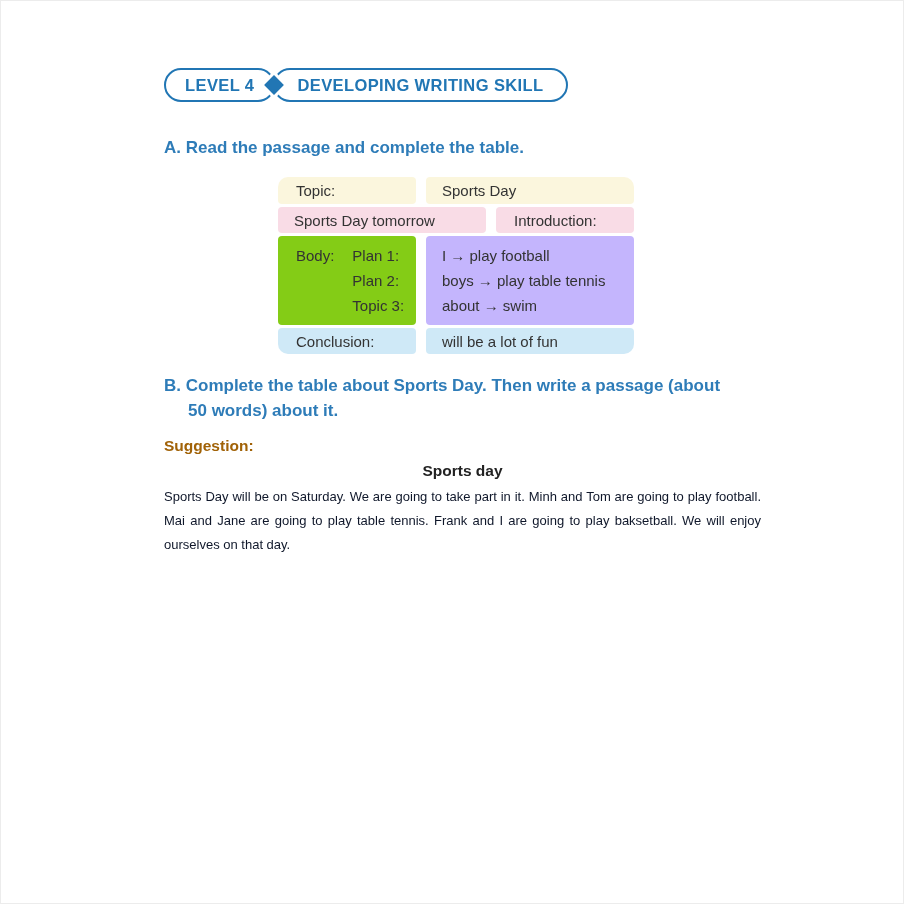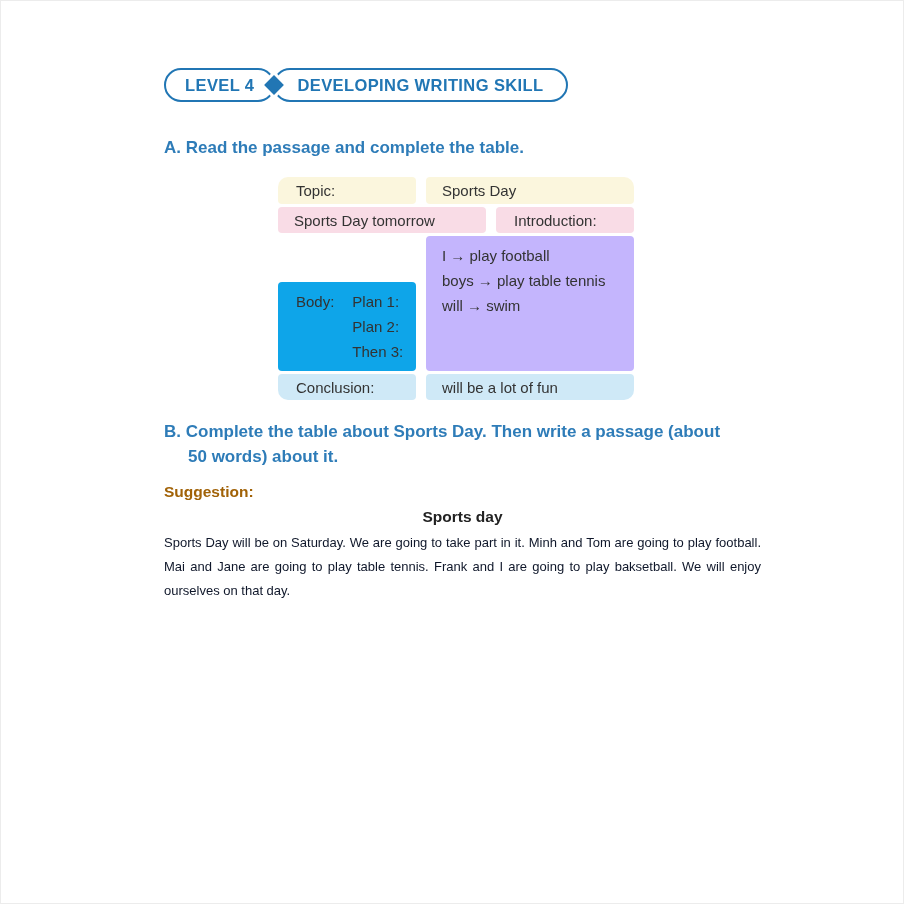--- a/index.html
+++ b/index.html
@@ -149,33 +149,33 @@
       <div class="t-row simple">
         <div class="cell right" style="background-color: rgb(249, 220, 230);">
           <span>Sports Day tomorrow</span>
         </div>
         <div class="cell left" style="background-color: rgb(249, 220, 230);">
           <span>Introduction:</span>
         </div>
       </div>
 
       <div class="t-row body-row">
-        <div class="cell left" style="background-color: #0ea5e9; margin-top: 46px;">
+        <div class="cell left" style="background-color: #84cc16;">
           <span class="body-label">Body:</span>
           <div class="plan-col">
             <div>Plan 1:</div>
             <div>Plan 2:</div>
-            <div>Then 3:</div>
+            <div>Topic 3:</div>
           </div>
         </div>
         <div class="cell right" style="background-color: #c4b5fd;">
           <div class="value-col">
             <div>I → play football</div>
             <div>boys → play table tennis</div>
-            <div>will → swim</div>
+            <div>about → swim</div>
           </div>
         </div>
       </div>
 
       <div class="t-row simple last">
         <div class="cell left" style="background-color: rgb(207, 233, 247);">
           <span>Conclusion:</span>
         </div>
         <div class="cell right" style="background-color: rgb(207, 233, 247);">
           <span>will be a lot of fun</span>

